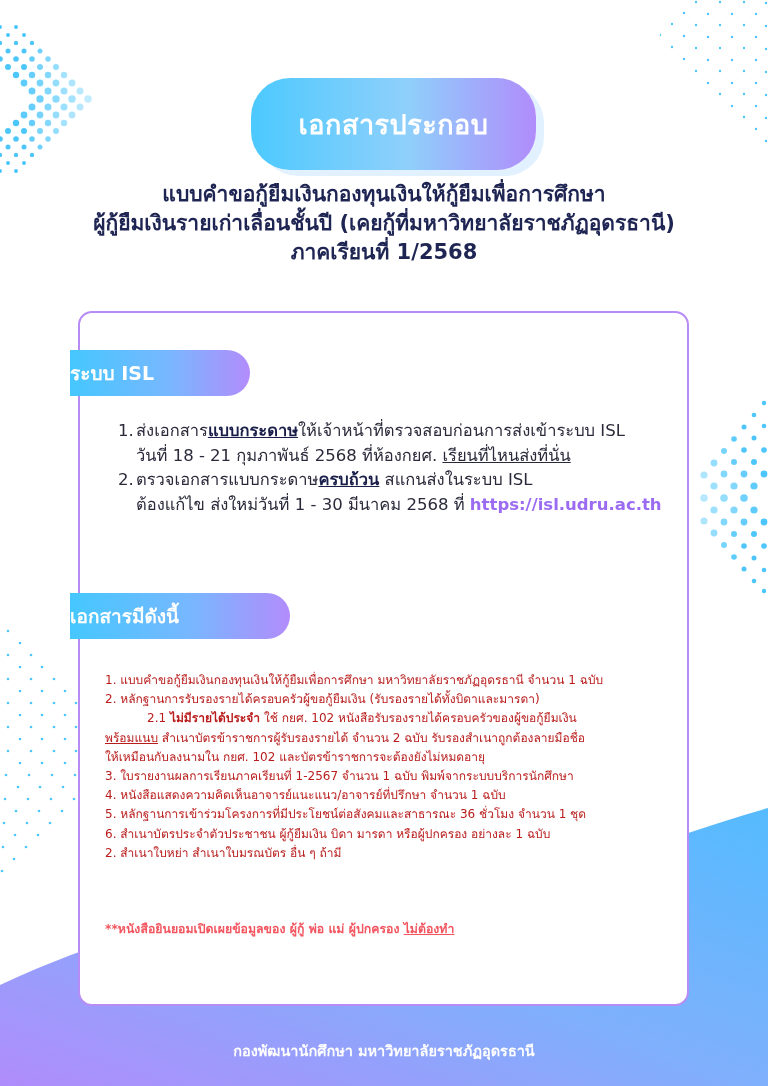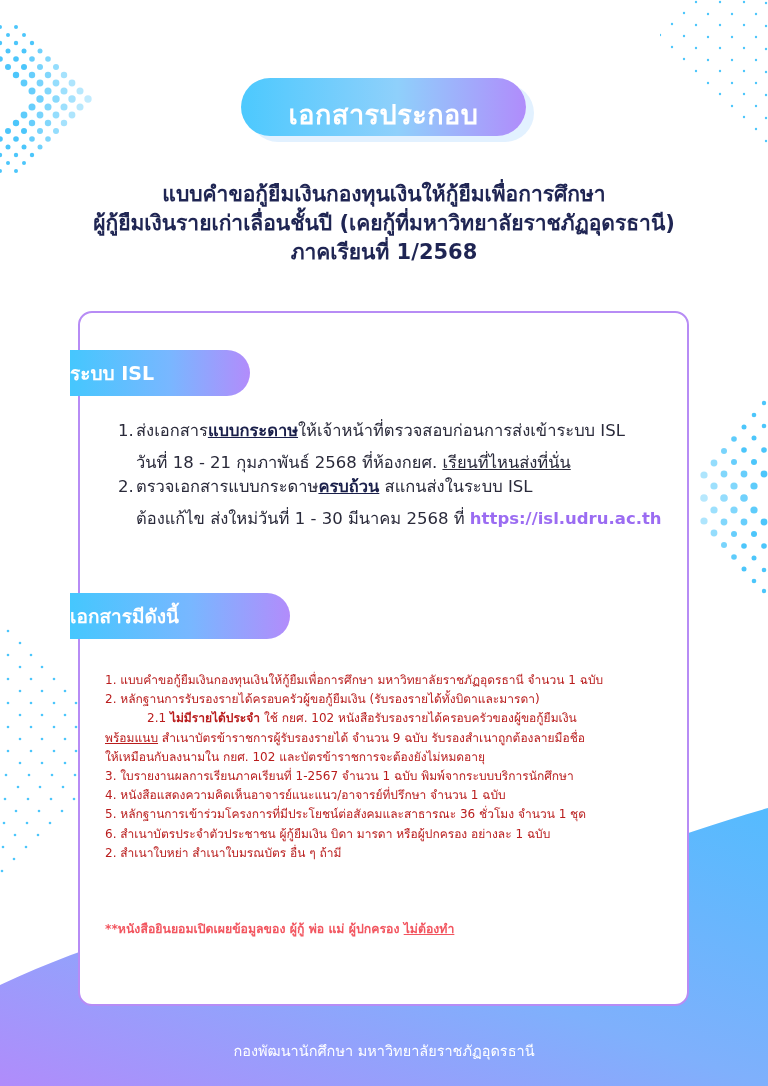--- a/index.html
+++ b/index.html
@@ -1,40 +1,40 @@
 <!DOCTYPE html>
 <html><head>
 <meta charset="utf-8">
 <style>
   html, body { margin:0; padding:0; }
   body { width:768px; height:1086px; position:relative; overflow:hidden; background:#ffffff; font-family:"DejaVu Sans", sans-serif; color:#1f2240; }
   .bg-wave { position:absolute; left:0; top:0; width:768px; height:1086px; }
   .dots { position:absolute; }
-  .title-pill { position:absolute; left:241px; top:78px; width:285px; height:58px; border-radius:39px;
-    background:linear-gradient(90deg,#4cc9fe 0%,#8fd0fb 55%,#b08cfb 100%); display:flex; align-items:flex-end; justify-content:center;
+  .title-pill { position:absolute; left:251px; top:78px; width:285px; height:92px; border-radius:39px;
+    background:linear-gradient(90deg,#4cc9fe 0%,#8fd0fb 55%,#b08cfb 100%); display:flex; align-items:center; justify-content:center;
     box-shadow: 8px 6px 0 rgba(140,200,255,0.25); }
   .title-pill span { color:#fff; font-weight:bold; font-size:27px; letter-spacing:0.5px; }
   .heading { position:absolute; left:0; width:768px; top:180px; text-align:center; font-weight:bold; font-size:21px; line-height:29px; color:#1f2553; }
   .card { position:absolute; left:78px; top:311px; width:611px; height:695px; border:2px solid #b78cf5; border-radius:14px; background:#fff; box-sizing:border-box; }
   .tag { position:absolute; height:46px; border-radius:0 23px 23px 0; background:linear-gradient(90deg,#45c7fe 0%,#78b7ff 55%,#b28cfb 100%);
     display:flex; align-items:center; color:#fff; font-weight:bold; font-size:19px; box-sizing:border-box; }
   .isl-list { position:absolute; left:118px; top:419px; font-size:16.5px; line-height:24.5px; color:#2a2a3a; }
   .isl-list .row { white-space:nowrap; }
   .isl-list .num { display:inline-block; width:18px; }
-  .isl-list .indent { padding-left:18px;margin-top:7px; }
+  .isl-list .indent { padding-left:18px; }
   .isl-list b { font-weight:bold; text-decoration:underline; color:#1a1f4a; }
   .isl-list u { text-decoration:underline; }
   .link { color:#9b6cf2; font-weight:bold; }
   .docs { position:absolute; left:105px; top:671px; font-size:12px; line-height:19.2px; color:#b91c1c; width:570px; }
   .docs .row { white-space:nowrap; }
   .docs .sub { padding-left:42px; }
   .docs b { font-weight:bold; }
   .note { position:absolute; left:105px; top:919px; font-size:12.3px; font-weight:bold; color:#f2555f; white-space:nowrap; }
   .note u { text-decoration:underline; }
-  .footer { position:absolute; left:0; width:768px; top:1039px; text-align:center; color:#fff; font-weight:normal; font-size:14.5px; }
+  .footer { position:absolute; left:0; width:768px; top:1039px; text-align:center; color:#fff; font-weight:bold; font-size:14.5px; }
 </style>
 </head>
 <body>
 
 <svg class="bg-wave" viewBox="0 0 768 1086">
   <defs>
     <linearGradient id="wg" x1="0" y1="1" x2="1" y2="0">
       <stop offset="0" stop-color="#b08cfb"></stop>
       <stop offset="0.5" stop-color="#7fb0fc"></stop>
       <stop offset="1" stop-color="#55bbfe"></stop>
@@ -302,21 +302,21 @@
   <span>เอกสารมีดังนี้</span>
 </div>
 
 <div class="docs">
   <div class="row">1. แบบคำขอกู้ยืมเงินกองทุนเงินให้กู้ยืมเพื่อการศึกษา มหาวิทยาลัยราชภัฏอุดรธานี จำนวน 1 ฉบับ</div>
   <div class="row">2. หลักฐานการรับรองรายได้ครอบครัวผู้ขอกู้ยืมเงิน (รับรองรายได้ทั้งบิดาและมารดา)</div>
   <div class="row sub">
     <span>2.1 </span><b>ไม่มีรายได้ประจำ</b><span> ใช้ กยศ. 102 หนังสือรับรองรายได้ครอบครัวของผู้ขอกู้ยืมเงิน</span>
   </div>
   <div class="row">
-    <u>พร้อมแนบ</u><span> สำเนาบัตรข้าราชการผู้รับรองรายได้ จำนวน 9 ฉบับ รับรองสำเนาถูกต้องลายมือชื่อ</span>
+    <u>พร้อมแนบ</u><span> สำเนาบัตรข้าราชการผู้รับรองรายได้ จำนวน 2 ฉบับ รับรองสำเนาถูกต้องลายมือชื่อ</span>
   </div>
   <div class="row">ให้เหมือนกับลงนามใน กยศ. 102 และบัตรข้าราชการจะต้องยังไม่หมดอายุ</div>
   <div class="row">3. ใบรายงานผลการเรียนภาคเรียนที่ 1-2567 จำนวน 1 ฉบับ พิมพ์จากระบบบริการนักศึกษา</div>
   <div class="row">4. หนังสือแสดงความคิดเห็นอาจารย์แนะแนว/อาจารย์ที่ปรึกษา จำนวน 1 ฉบับ</div>
   <div class="row">5. หลักฐานการเข้าร่วมโครงการที่มีประโยชน์ต่อสังคมและสาธารณะ 36 ชั่วโมง จำนวน 1 ชุด</div>
   <div class="row">6. สำเนาบัตรประจำตัวประชาชน ผู้กู้ยืมเงิน บิดา มารดา หรือผู้ปกครอง อย่างละ 1 ฉบับ</div>
   <div class="row">2. สำเนาใบหย่า สำเนาใบมรณบัตร อื่น ๆ ถ้ามี</div>
 </div>
 
 <div class="note">

